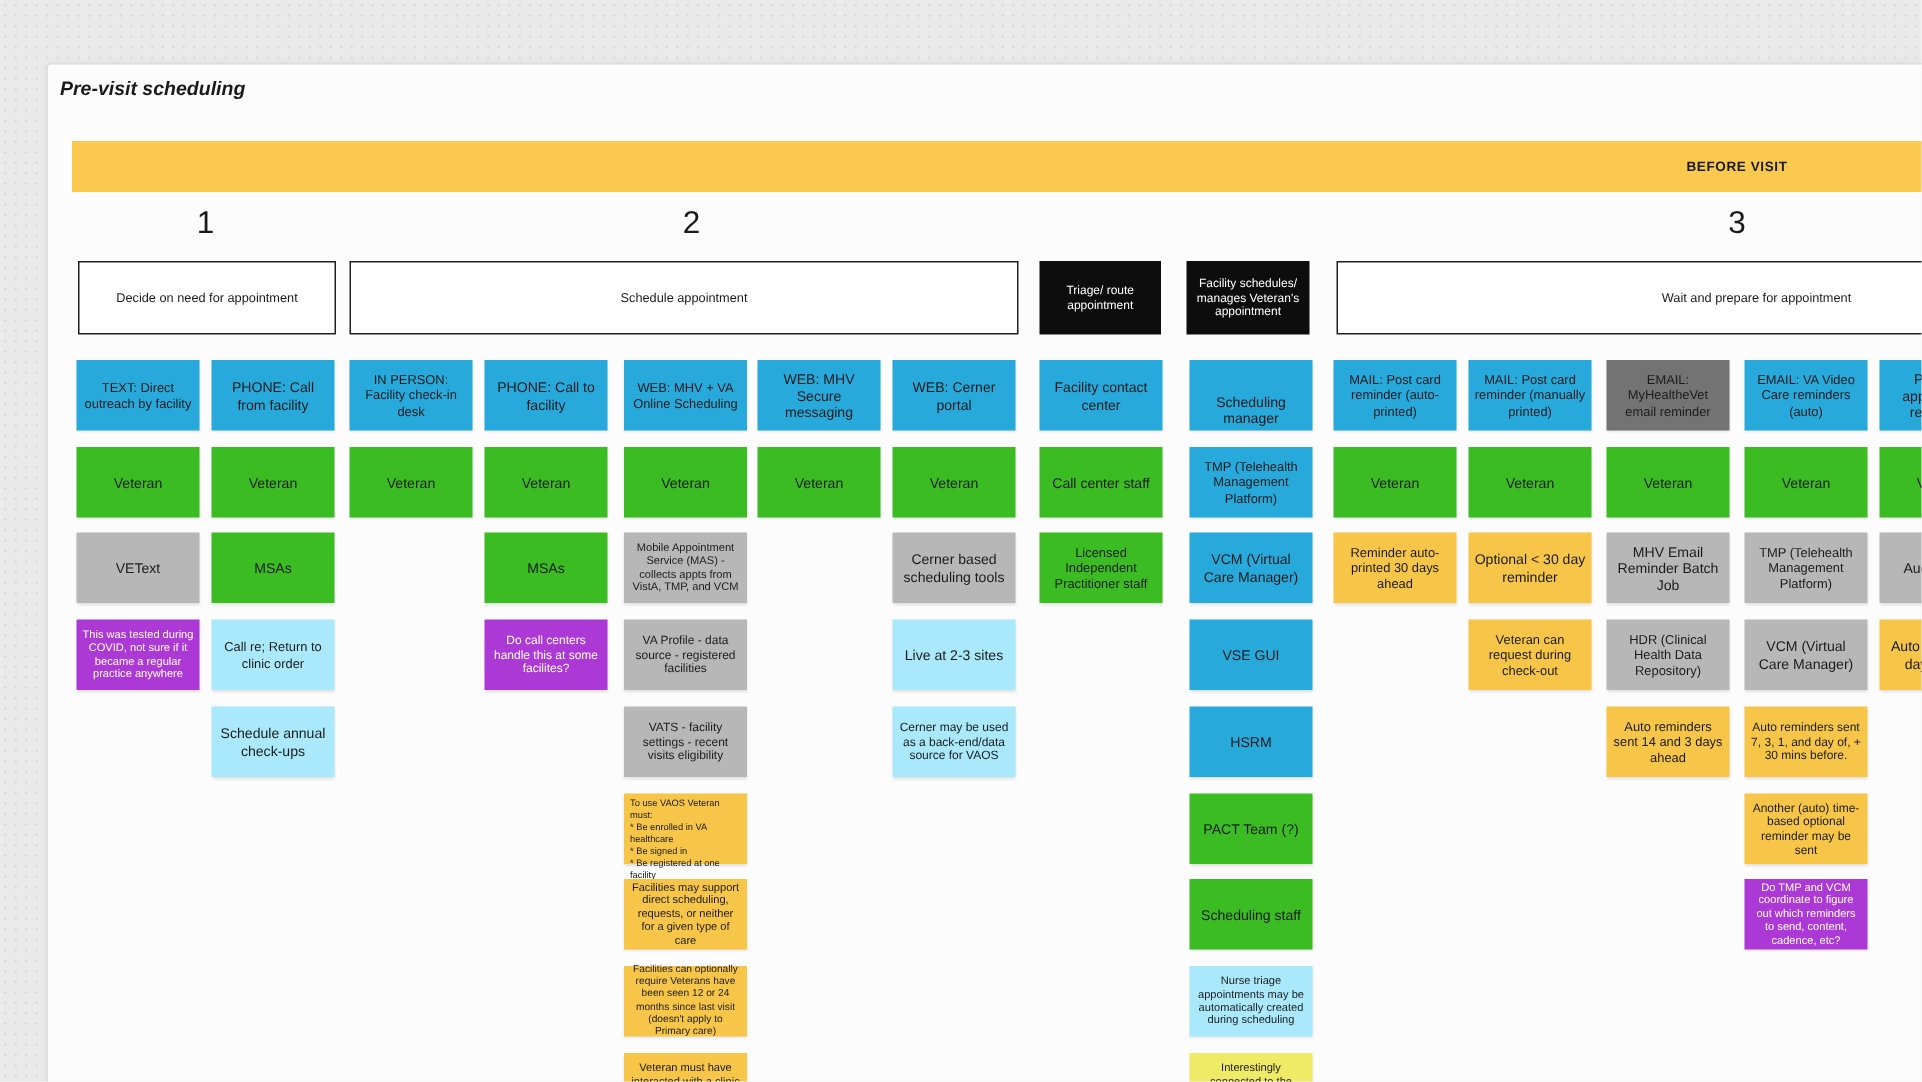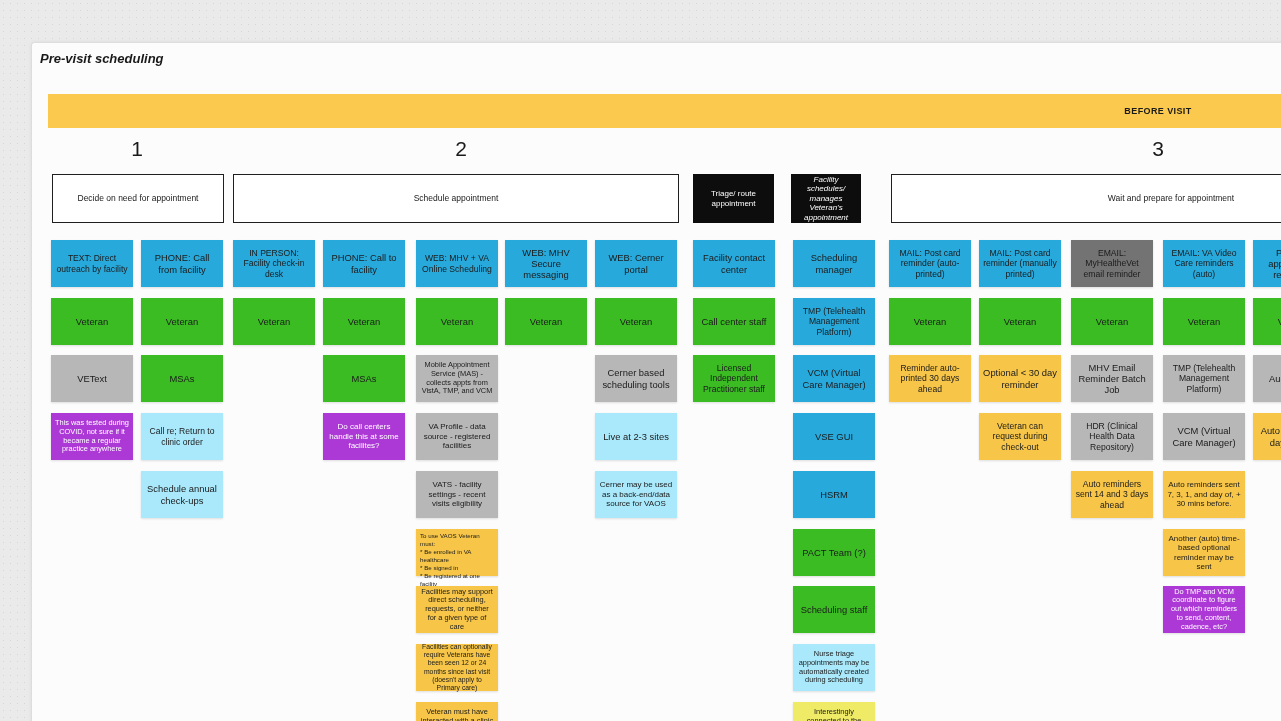--- a/index.html
+++ b/index.html
@@ -60,21 +60,21 @@
       <div class="phase outline" style="left: 20px; width: 172px;">
         <span>Decide on need for appointment</span>
       </div>
       <div class="phase-num" style="left: 429px;">2</div>
       <div class="phase outline" style="left: 201px; width: 446px;">
         <span>Schedule appointment</span>
       </div>
       <div class="phase black" style="left: 661px; width: 81px;">
         <span>Triage/ route appointment</span>
       </div>
-      <div class="phase black" style="left: 759px; width: 70px; font-style: italic;">
+      <div class="phase black" style="left: 759px; width: 82px;">
         <span>Facility schedules/ manages Veteran's appointment</span>
       </div>
       <div class="phase-num" style="left: 1126px;">3</div>
       <div class="phase outline" style="left: 859px; width: 560px;">
         <span>Wait and prepare for appointment</span>
       </div>
       <div class="sticky" style="left: 19px; top: 197px; background: rgb(40, 169, 220); font-size: 8.6px;">
         <span class="txt">TEXT: Direct outreach by facility</span>
       </div>
       <div class="sticky" style="left: 19px; top: 255px; background: rgb(59, 188, 35); font-size: 9.4px;">
@@ -173,21 +173,21 @@
       </div>
       <div class="sticky" style="left: 661px; top: 197px; background: rgb(40, 169, 220); font-size: 9.4px;">
         <span class="txt">Facility contact center</span>
       </div>
       <div class="sticky" style="left: 661px; top: 255px; background: rgb(59, 188, 35); font-size: 9.4px;">
         <span class="txt">Call center staff</span>
       </div>
       <div class="sticky" style="left: 661px; top: 312px; background: rgb(59, 188, 35); font-size: 8.6px;">
         <span class="txt">Licensed Independent Practitioner staff</span>
       </div>
-      <div class="sticky" style="left: 761px; top: 197px; background: rgb(40, 169, 220); font-size: 9.4px;">
+      <div class="sticky" style="left: 761px; top: 197px; background: rgb(40, 169, 220); font-size: 9.4px; align-items: flex-end;">
         <span class="txt">Scheduling manager</span>
       </div>
       <div class="sticky" style="left: 761px; top: 255px; background: rgb(40, 169, 220); font-size: 8.6px;">
         <span class="txt">TMP (Telehealth Management Platform)</span>
       </div>
       <div class="sticky" style="left: 761px; top: 312px; background: rgb(40, 169, 220); font-size: 9.4px;">
         <span class="txt">VCM (Virtual Care Manager)</span>
       </div>
       <div class="sticky" style="left: 761px; top: 370px; background: rgb(40, 169, 220); font-size: 9.4px;">
         <span class="txt">VSE GUI</span>

